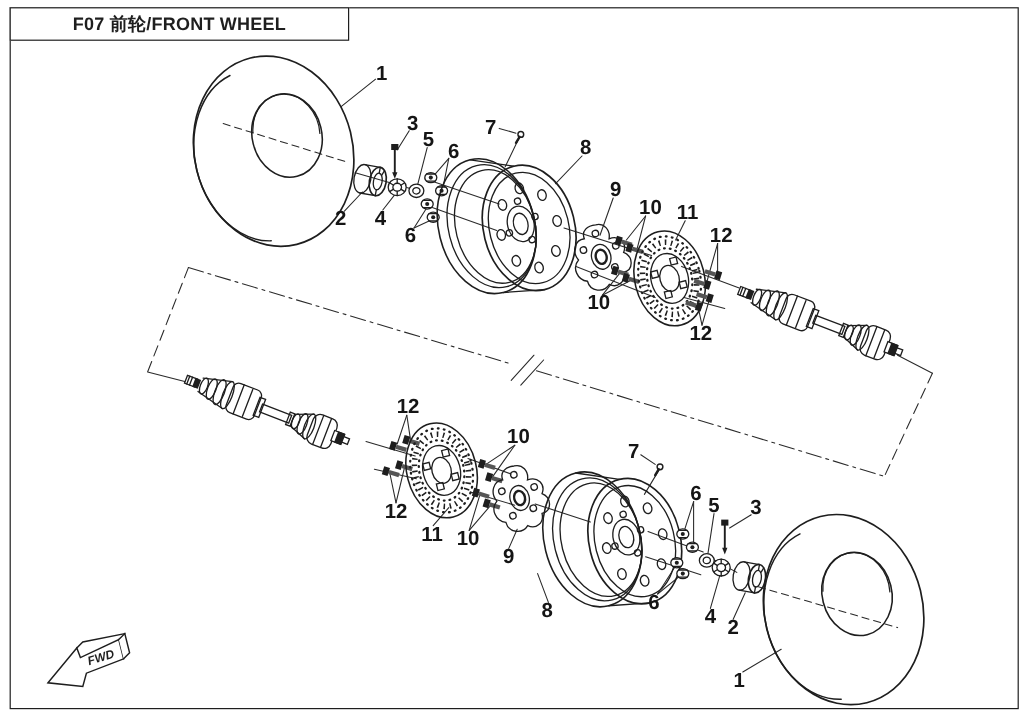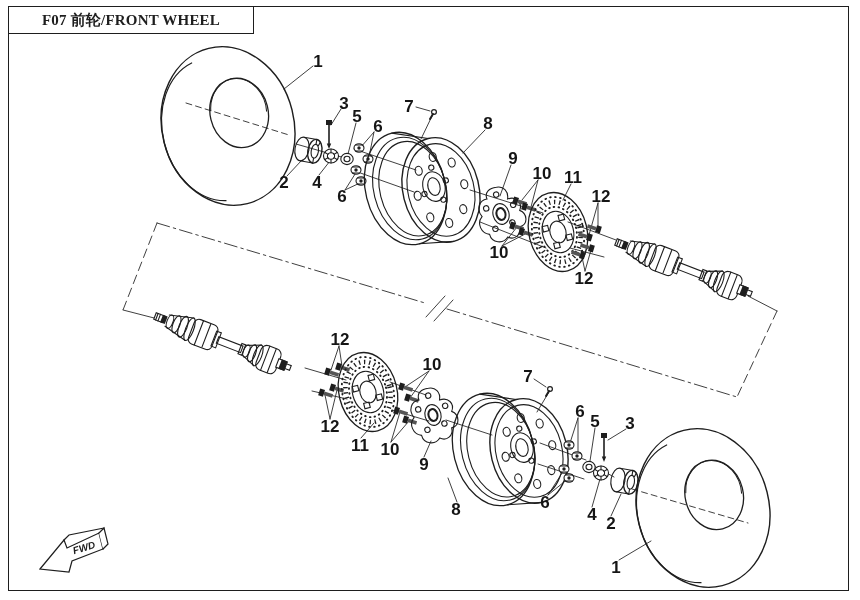--- a/index.html
+++ b/index.html
@@ -7,25 +7,24 @@
     width:860px;height:600px;position:relative;overflow:hidden;
     background:#ffffff;
     font-family:"Liberation Sans", sans-serif;
     color:#1e1e1e;
   }
   .frame{
     position:absolute;left:8px;top:6px;width:841px;height:585px;
     border:1.6px solid #1e1e1e;box-sizing:border-box;
   }
   .titlebox{
-    position:absolute;left:8px;top:6px;width:246px;height:28px;
+    position:absolute;left:8px;top:6px;width:283px;height:28px;
     border:1.6px solid #1e1e1e;box-sizing:border-box;
     display:flex;align-items:center;justify-content:center;
     background:#fff;
-    font-family:Liberation Serif, serif;
   }
   .titlebox span{
     font-weight:bold;font-size:15px;letter-spacing:0.2px;white-space:nowrap;
   }
   #diagram{position:absolute;left:0;top:0;}
   #callouts{position:absolute;left:0;top:0;width:860px;height:600px;pointer-events:none;}
   .callout{
     position:absolute;transform:translate(-50%,-50%);
     font-weight:bold;font-size:17px;line-height:1;color:#151515;
     font-family:"Liberation Sans",sans-serif;

